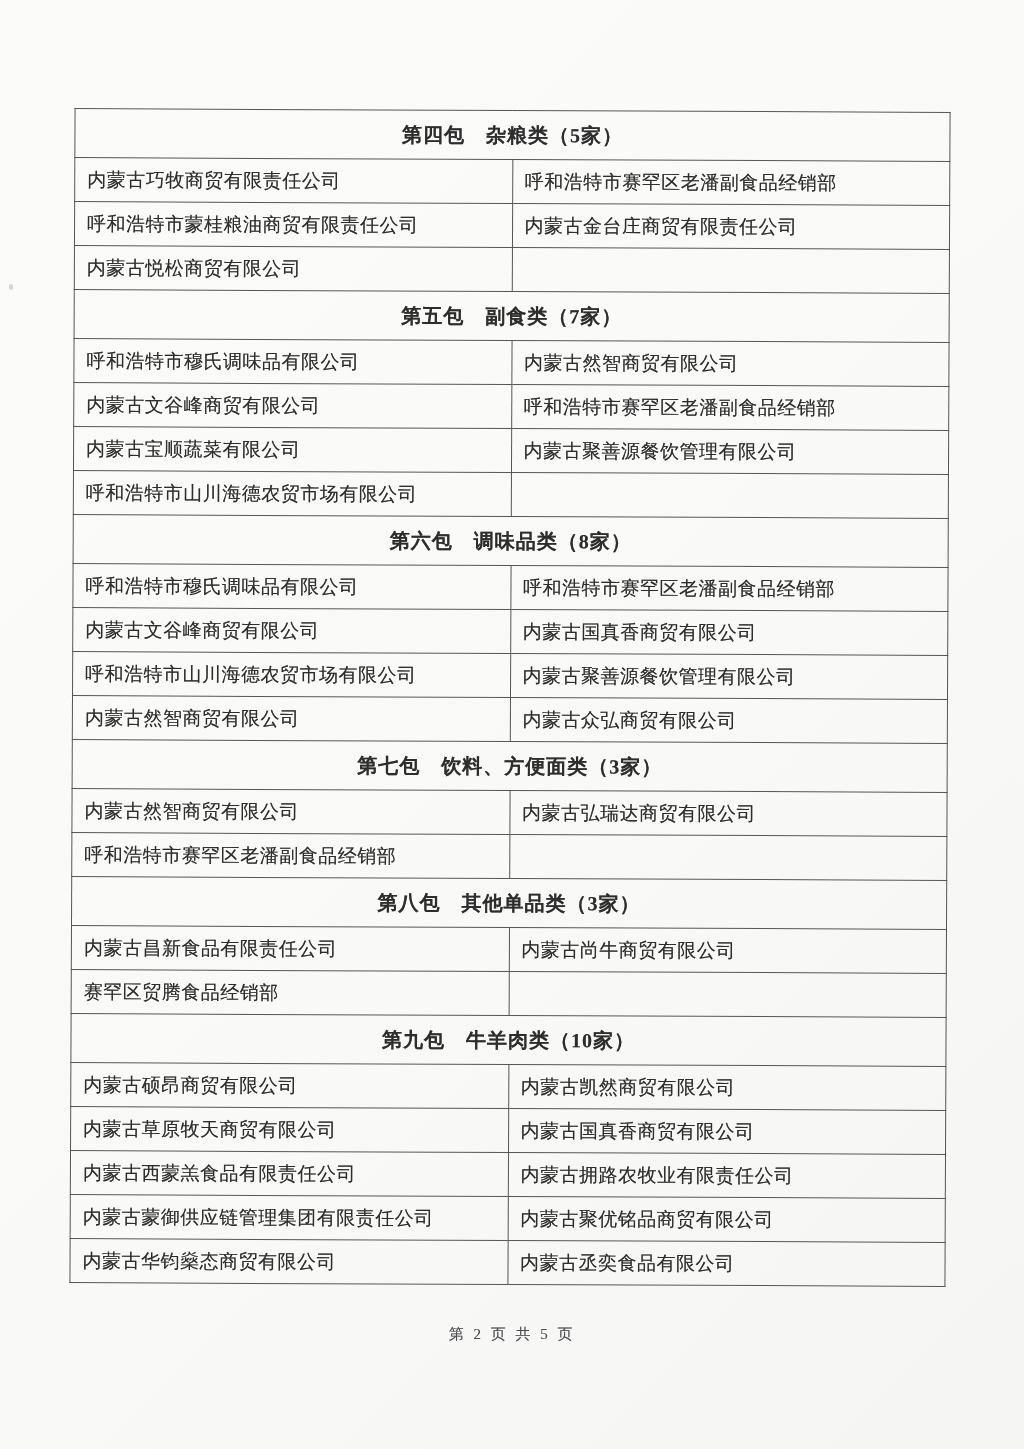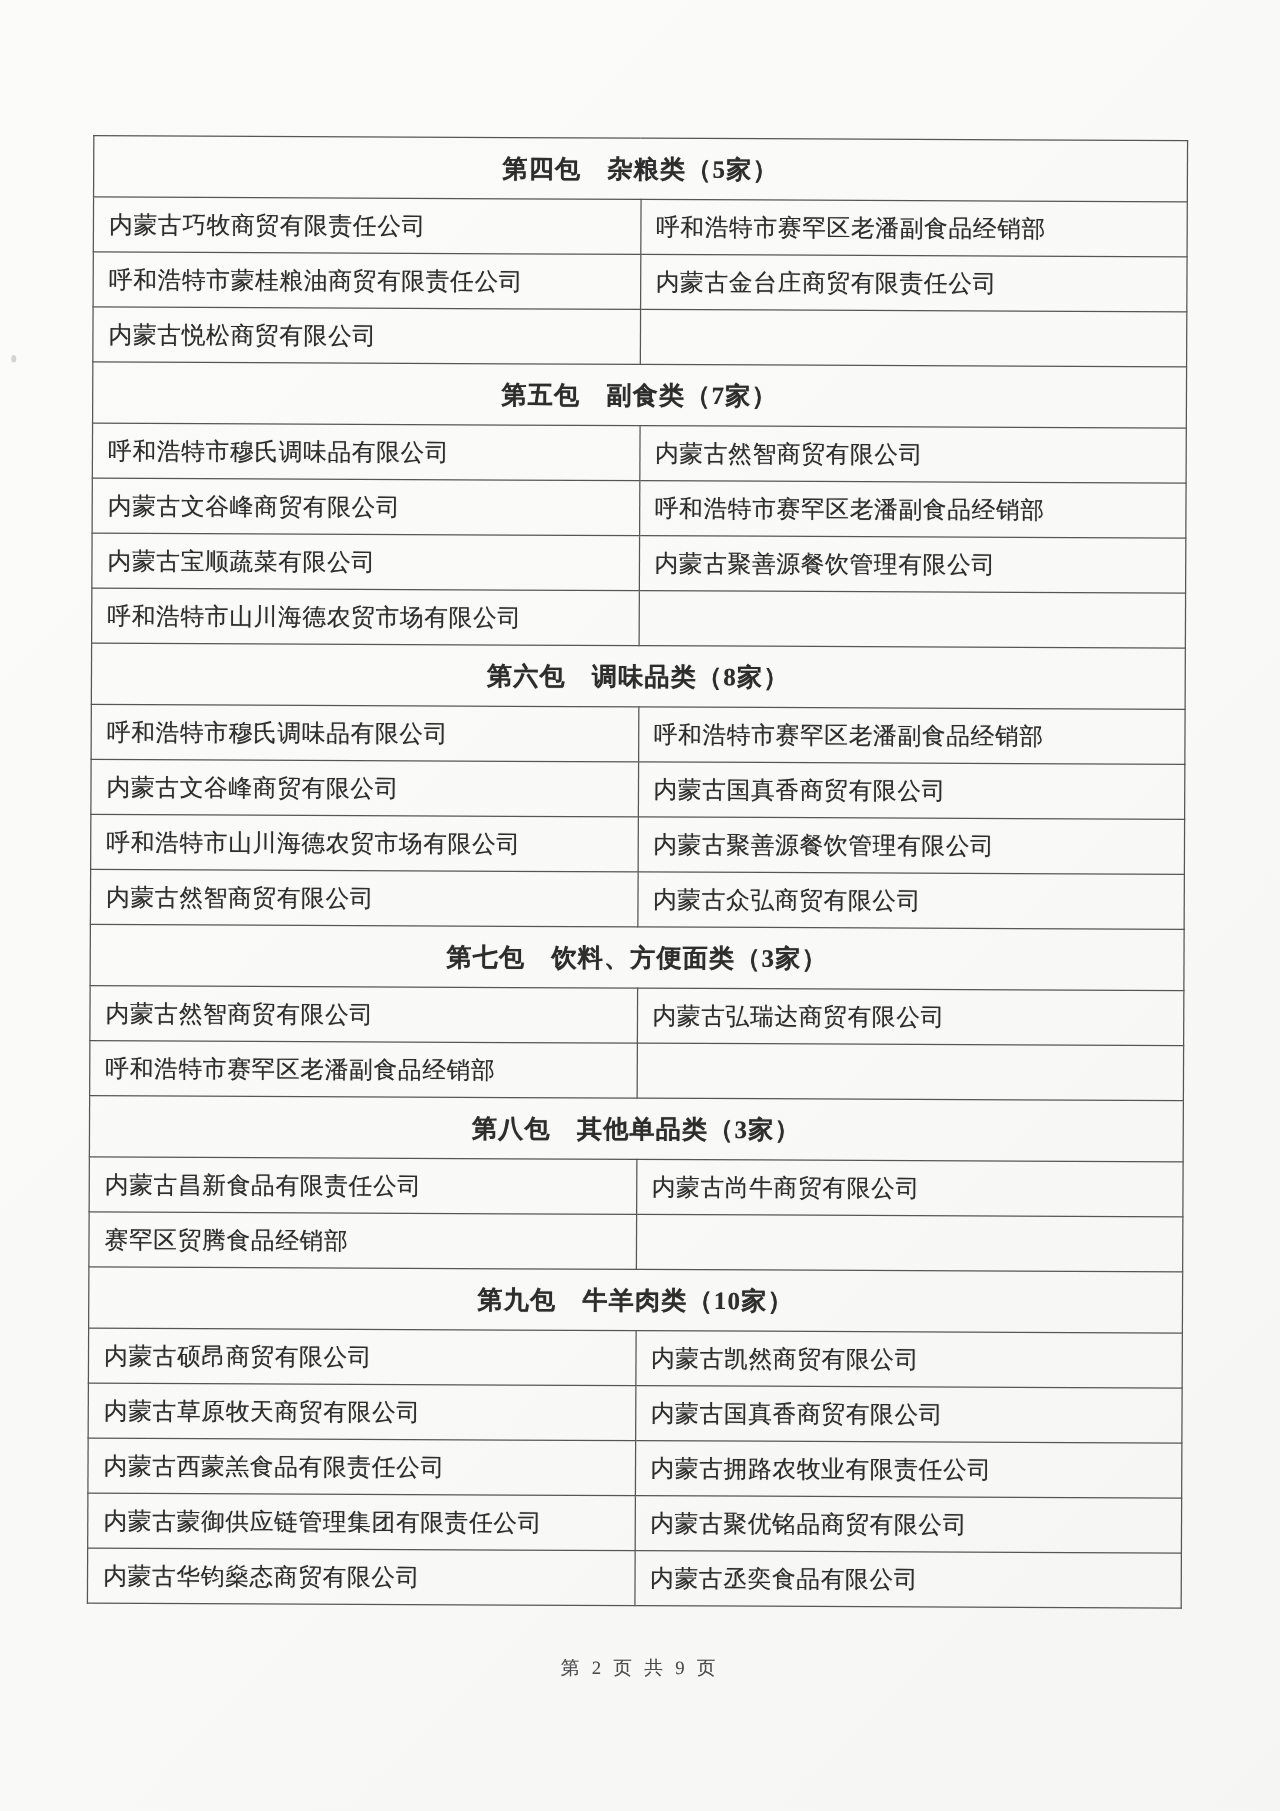--- a/index.html
+++ b/index.html
@@ -183,14 +183,14 @@
           <td class="company-cell">内蒙古蒙御供应链管理集团有限责任公司</td>
           <td class="company-cell">内蒙古聚优铭品商贸有限公司</td>
         </tr>
         <tr>
           <td class="company-cell">内蒙古华钧燊态商贸有限公司</td>
           <td class="company-cell">内蒙古丞奕食品有限公司</td>
         </tr>
       </tbody>
   </table>
 
-  <div class="page-footer">第 2 页 共 9 页</div>
+  <div class="page-footer">第 2 页 共 5 页</div>
 </div>
 
 </body></html>

